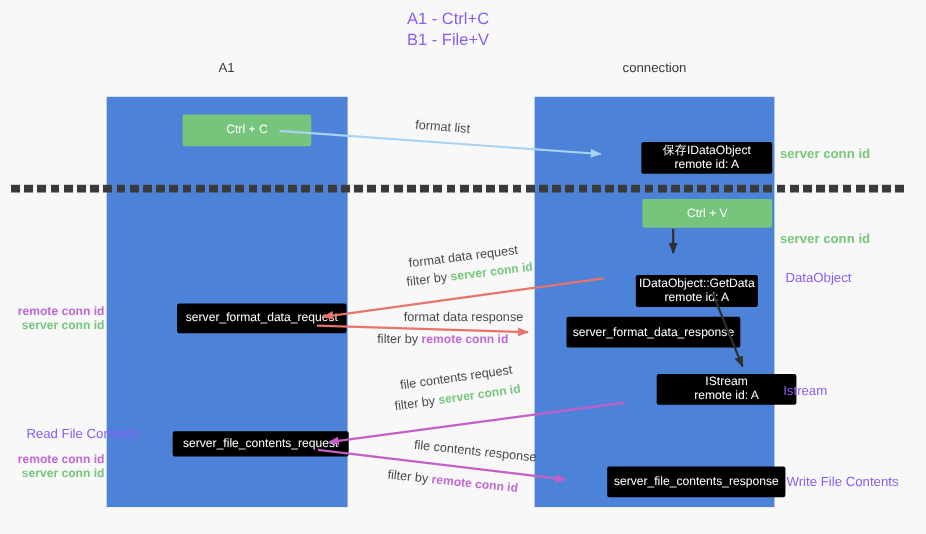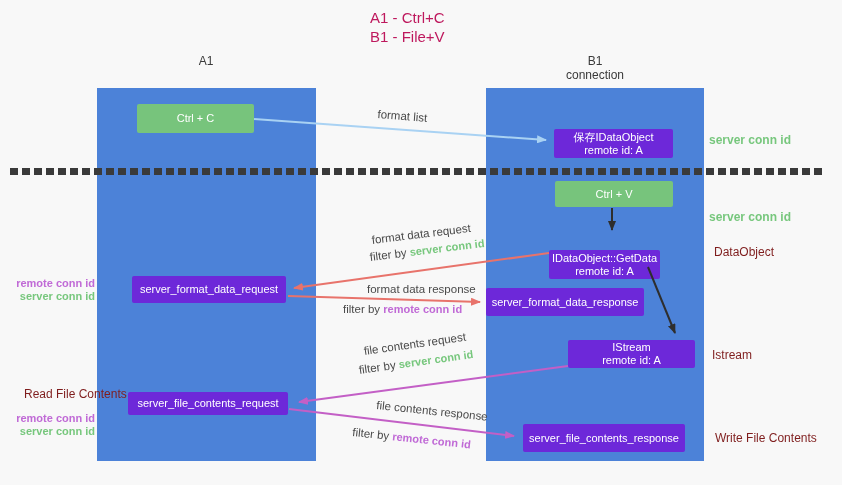--- a/index.html
+++ b/index.html
@@ -1,50 +1,49 @@
 <!DOCTYPE html>
 <html><head>
 <meta charset="utf-8">
 <style>
   html,body{margin:0;padding:0;background:#f8f8f8;}
   .canvas{position:relative;width:842px;height:485px;background:#f8f8f8;overflow:hidden;
           font-family:"Liberation Sans","DejaVu Sans",sans-serif;color:#3f3f3f;}
   .abs{position:absolute;}
-  .title{left:370px;top:8px;font-size:15px;line-height:19px;color:#be185d;}
+  .title{left:370px;top:8px;font-size:15px;line-height:19px;color:#8b5cf6;}
   .lane-header{width:120px;top:54px;text-align:center;font-size:12px;line-height:14px;color:#3a3a3a;}
   .lane{top:88px;width:219px;height:373px;background:#4c82d8;z-index:1;}
   .dotted{left:10px;top:168px;width:814px;height:7px;z-index:3;
           background:repeating-linear-gradient(to right,#3a3a3a 0 8px,transparent 8px 12px);}
   .node{z-index:4;display:flex;flex-direction:column;align-items:center;justify-content:center;
-        color:#fff;font-size:11px;line-height:13px;text-align:center;border-radius:2px;}
+        color:#fff;font-size:11px;line-height:13px;text-align:center;border-radius:2px;margin-left:29px;}
   .green{background:#77c47c;}
-  .orange{background:#6d28d9;}
+  .orange{background:#000000;}
   .svg-layer{left:0;top:0;z-index:5;pointer-events:none;}
   .elabel{z-index:6;font-size:11.5px;color:#4a4a4a;white-space:nowrap;transform-origin:left top;}
   .bold-green{color:#77c77d;font-weight:bold;font-size:11px;}
   .bold-purple{color:#c06ad6;font-weight:bold;font-size:11px;}
   .side-right{z-index:6;font-size:12px;white-space:nowrap;}
   .side-left{left:0;width:95px;text-align:right;z-index:6;font-size:11px;line-height:13px;white-space:nowrap;}
-  .gray-lbl{color:#7f1d1d;font-size:12px;}
+  .gray-lbl{color:#8b5cf6;font-size:12px;}
 </style>
 </head>
 <body>
 
 <div class="canvas">
 
   <div class="abs title">
     <div>A1 - Ctrl+C</div>
     <div>B1 - File+V</div>
   </div>
 
   <div class="abs lane-header" style="left:146px;">
     <div>A1</div>
   </div>
   <div class="abs lane-header" style="left:535px;">
-    <div>B1</div>
     <div>connection</div>
   </div>
 
   <div class="abs lane" style="left:97px;"></div>
   <div class="abs lane" style="left:486px;width:218px;"></div>
 
   <div class="abs dotted"></div>
 
   <div class="abs node green" style="left:137px;top:104px;width:117px;height:29px;">
     <span>Ctrl + C</span>

